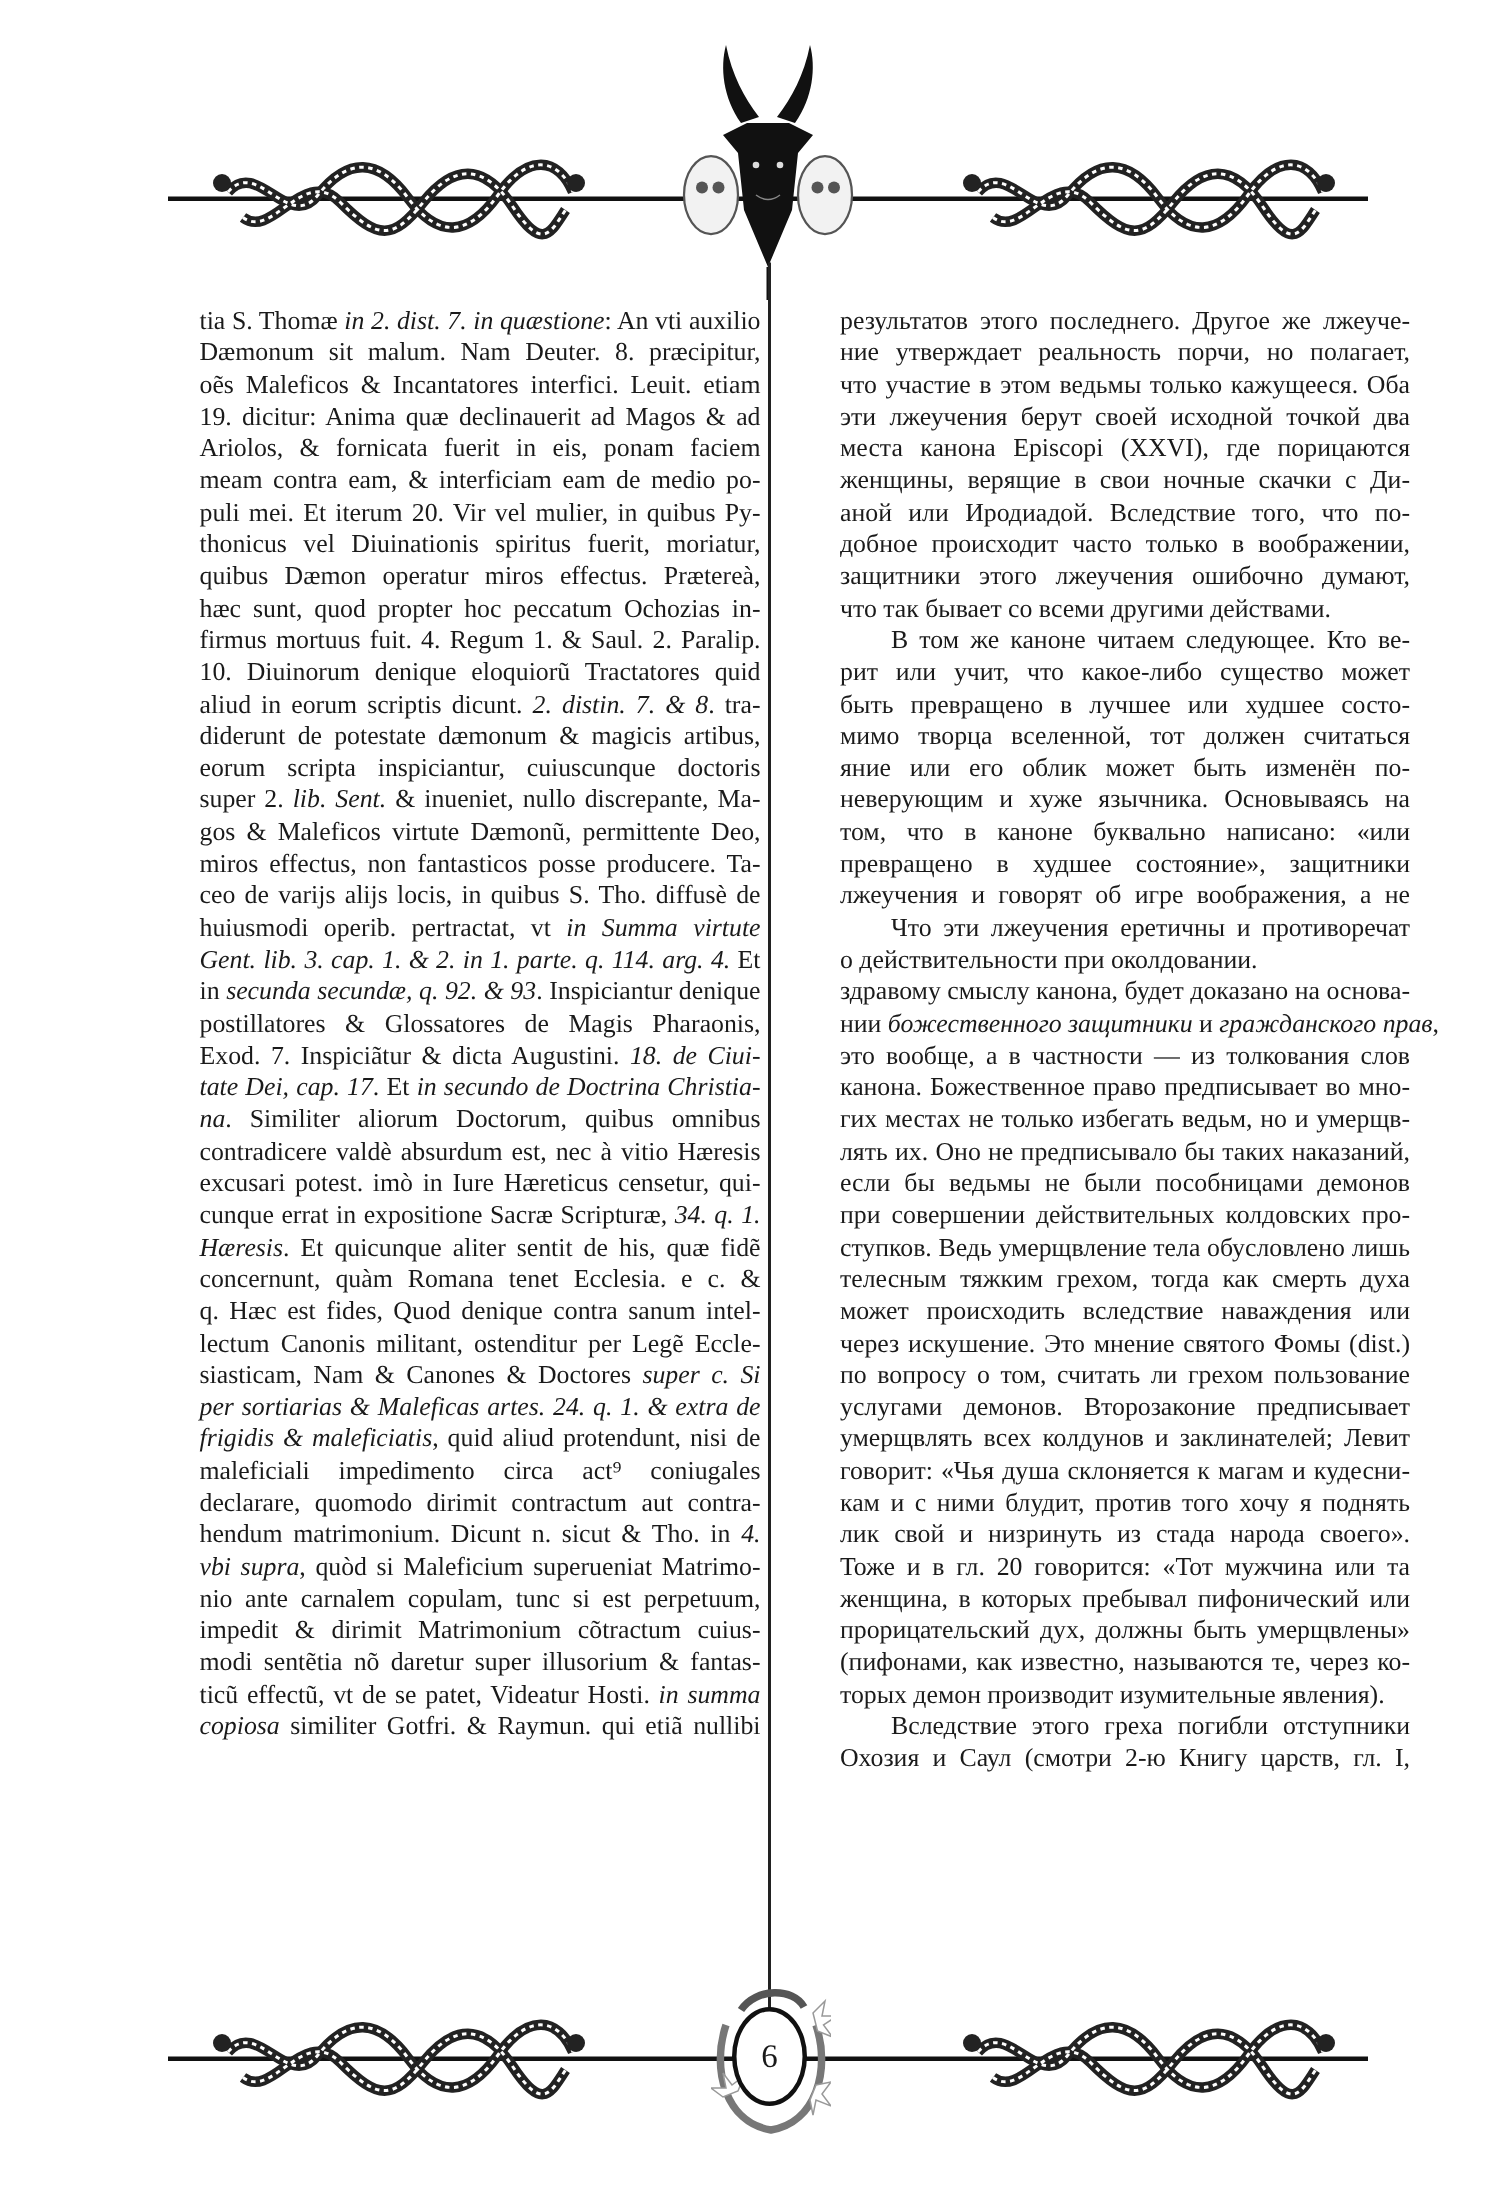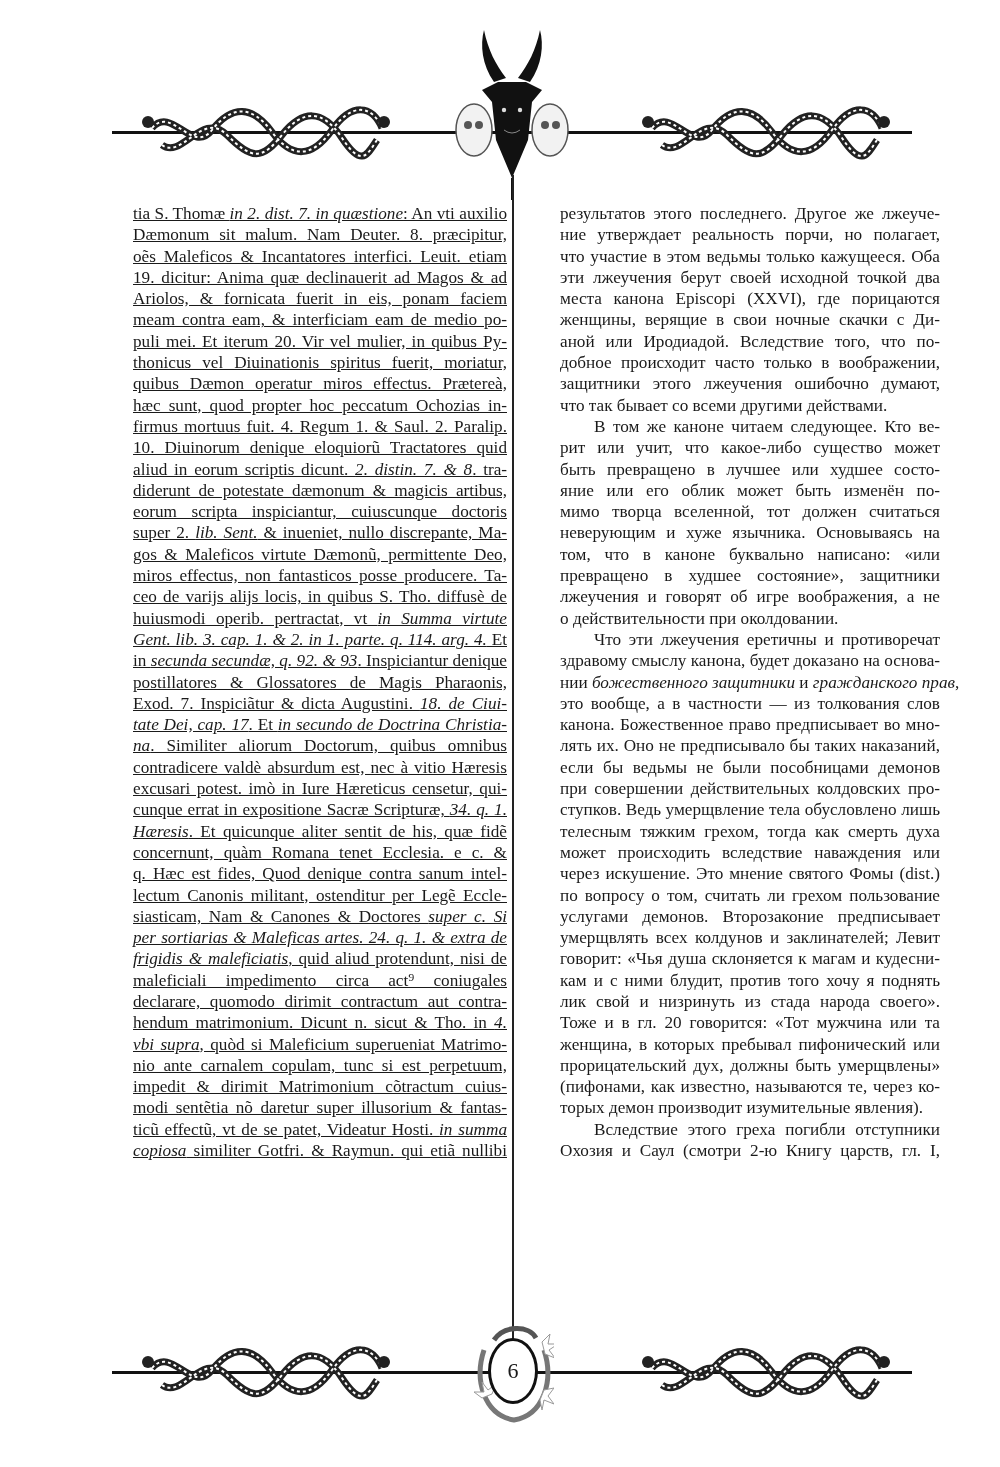--- a/index.html
+++ b/index.html
@@ -22,21 +22,21 @@
                 border:3px solid #111; border-radius:50%; background:#fff;
                 display:flex; align-items:center; justify-content:center;
                 font-size:22px; font-family:"Liberation Serif",serif; }
 
     
     .divider { position:absolute; left:512px; top:175px; width:2px; height:1190px; background:#222; }
 
     
     .col { position:absolute; top:203px; font-size:17.2px; line-height:21.3px;
            text-align:justify; }
-    .col.left { left:133px; width:374px;text-decoration:underline; }
+    .col.left { left:133px; width:374px; }
     .col.right { left:560px; width:380px; }
     .line { display:block; white-space:nowrap; text-align:justify; text-align-last:justify;
             height:21.3px; overflow:visible; }
     .line.last { text-align-last:left; }
     .line.indent { padding-left:34px; }
     i { font-style:italic; }
   </style>
 </head>
 <body>
 
@@ -145,32 +145,33 @@
       <span class="line"><span>эти лжеучения берут своей исходной точкой два</span></span>
       <span class="line"><span>места канона Episcopi (XXVI), где порицаются</span></span>
       <span class="line"><span>женщины, верящие в свои ночные скачки с Ди-</span></span>
       <span class="line"><span>аной или Иродиадой. Вследствие того, что по-</span></span>
       <span class="line"><span>добное происходит часто только в воображении,</span></span>
       <span class="line"><span>защитники этого лжеучения ошибочно думают,</span></span>
       <span class="line last"><span>что так бывает со всеми другими действами.</span></span>
       <span class="line indent"><span>В том же каноне читаем следующее. Кто ве-</span></span>
       <span class="line"><span>рит или учит, что какое-либо существо может</span></span>
       <span class="line"><span>быть превращено в лучшее или худшее состо-</span></span>
+      <span class="line"><span>мимо творца вселенной, тот должен считаться</span></span>
       <span class="line"><span>яние или его облик может быть изменён по-</span></span>
-      <span class="line"><span>мимо творца вселенной, тот должен считаться</span></span>
       <span class="line"><span>неверующим и хуже язычника. Основываясь на</span></span>
       <span class="line"><span>том, что в каноне буквально написано: «или</span></span>
       <span class="line"><span>превращено в худшее состояние», защитники</span></span>
       <span class="line"><span>лжеучения и говорят об игре воображения, а не</span></span>
+      <span class="line indent"><span>Что эти лжеучения еретичны и противоречат</span></span>
       <span class="line last"><span>о действительности при околдовании.</span></span>
-      <span class="line indent"><span>Что эти лжеучения еретичны и противоречат</span></span>
       <span class="line"><span>здравому смыслу канона, будет доказано на основа-</span></span>
       <span class="line"><span>нии </span><i>божественного защитники</i><span> и </span><i>гражданского прав</i><span>,</span></span>
       <span class="line"><span>это вообще, а в частности — из толкования слов</span></span>
       <span class="line"><span>канона. Божественное право предписывает во мно-</span></span>
+      <span class="line"><span>гих местах не только избегать ведьм, но и умерщв-</span></span>
       <span class="line"><span>лять их. Оно не предписывало бы таких наказаний,</span></span>
       <span class="line"><span>если бы ведьмы не были пособницами демонов</span></span>
       <span class="line"><span>при совершении действительных колдовских про-</span></span>
       <span class="line"><span>ступков. Ведь умерщвление тела обусловлено лишь</span></span>
       <span class="line"><span>телесным тяжким грехом, тогда как смерть духа</span></span>
       <span class="line"><span>может происходить вследствие наваждения или</span></span>
       <span class="line"><span>через искушение. Это мнение святого Фомы (dist.)</span></span>
       <span class="line"><span>по вопросу о том, считать ли грехом пользование</span></span>
       <span class="line"><span>услугами демонов. Второзаконие предписывает</span></span>
       <span class="line"><span>умерщвлять всех колдунов и заклинателей; Левит</span></span>

